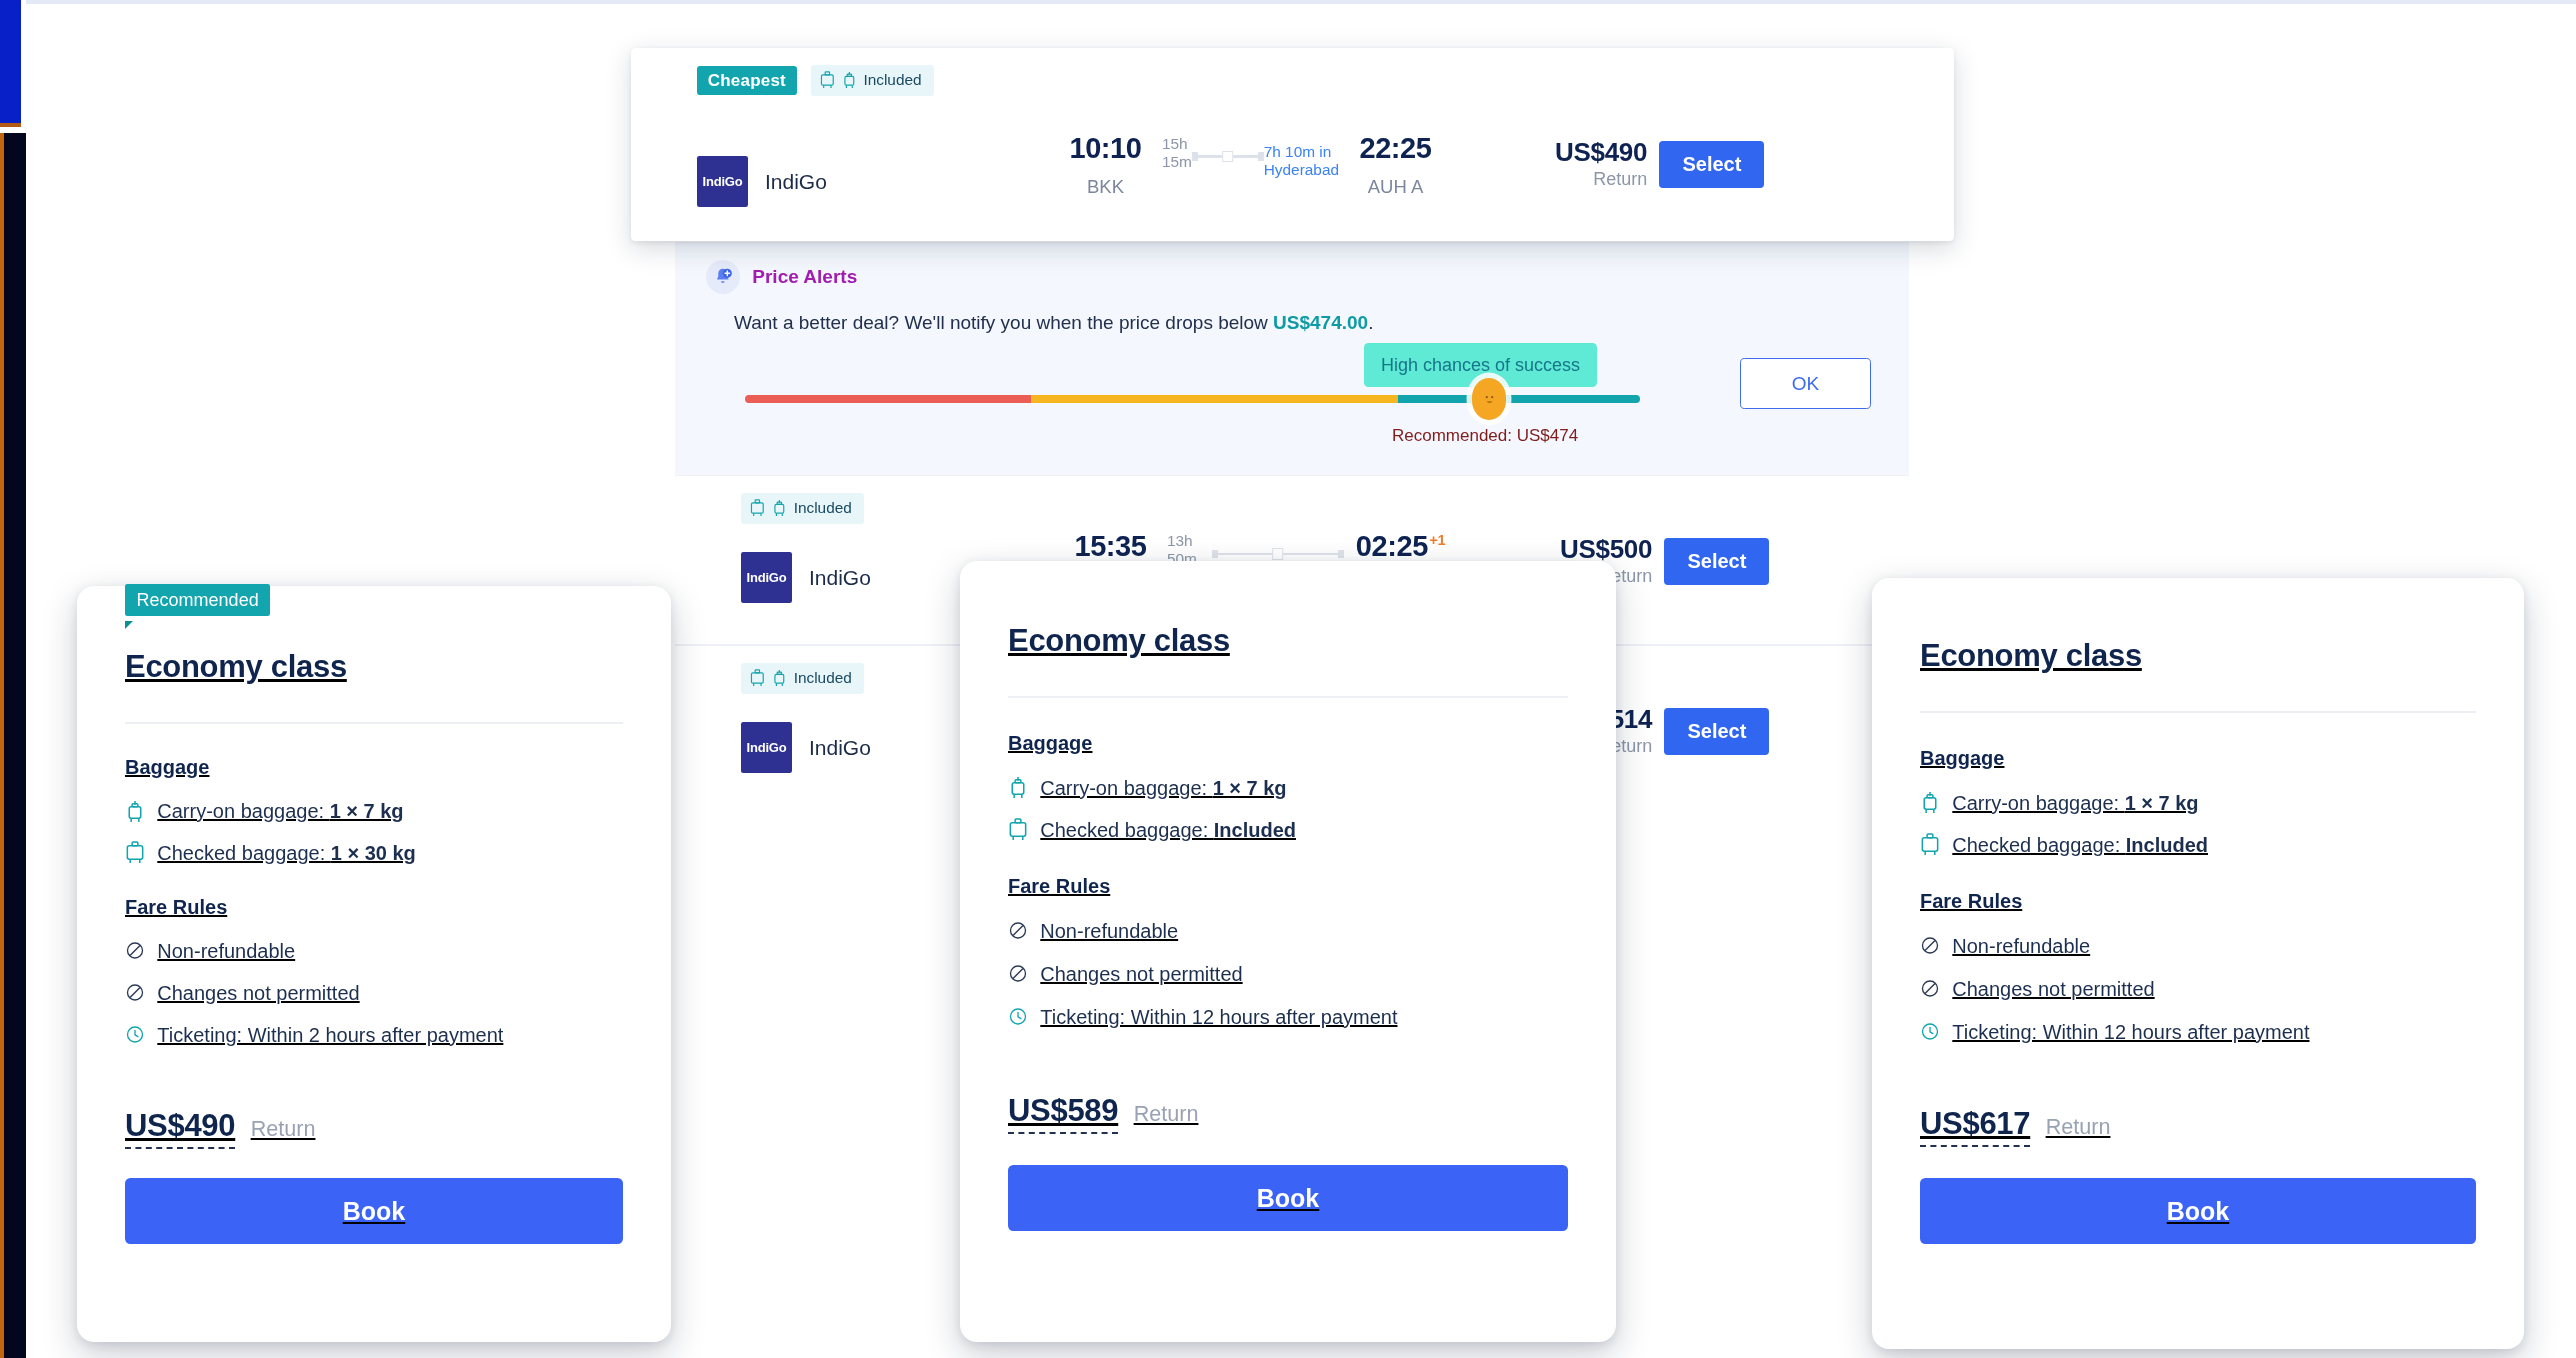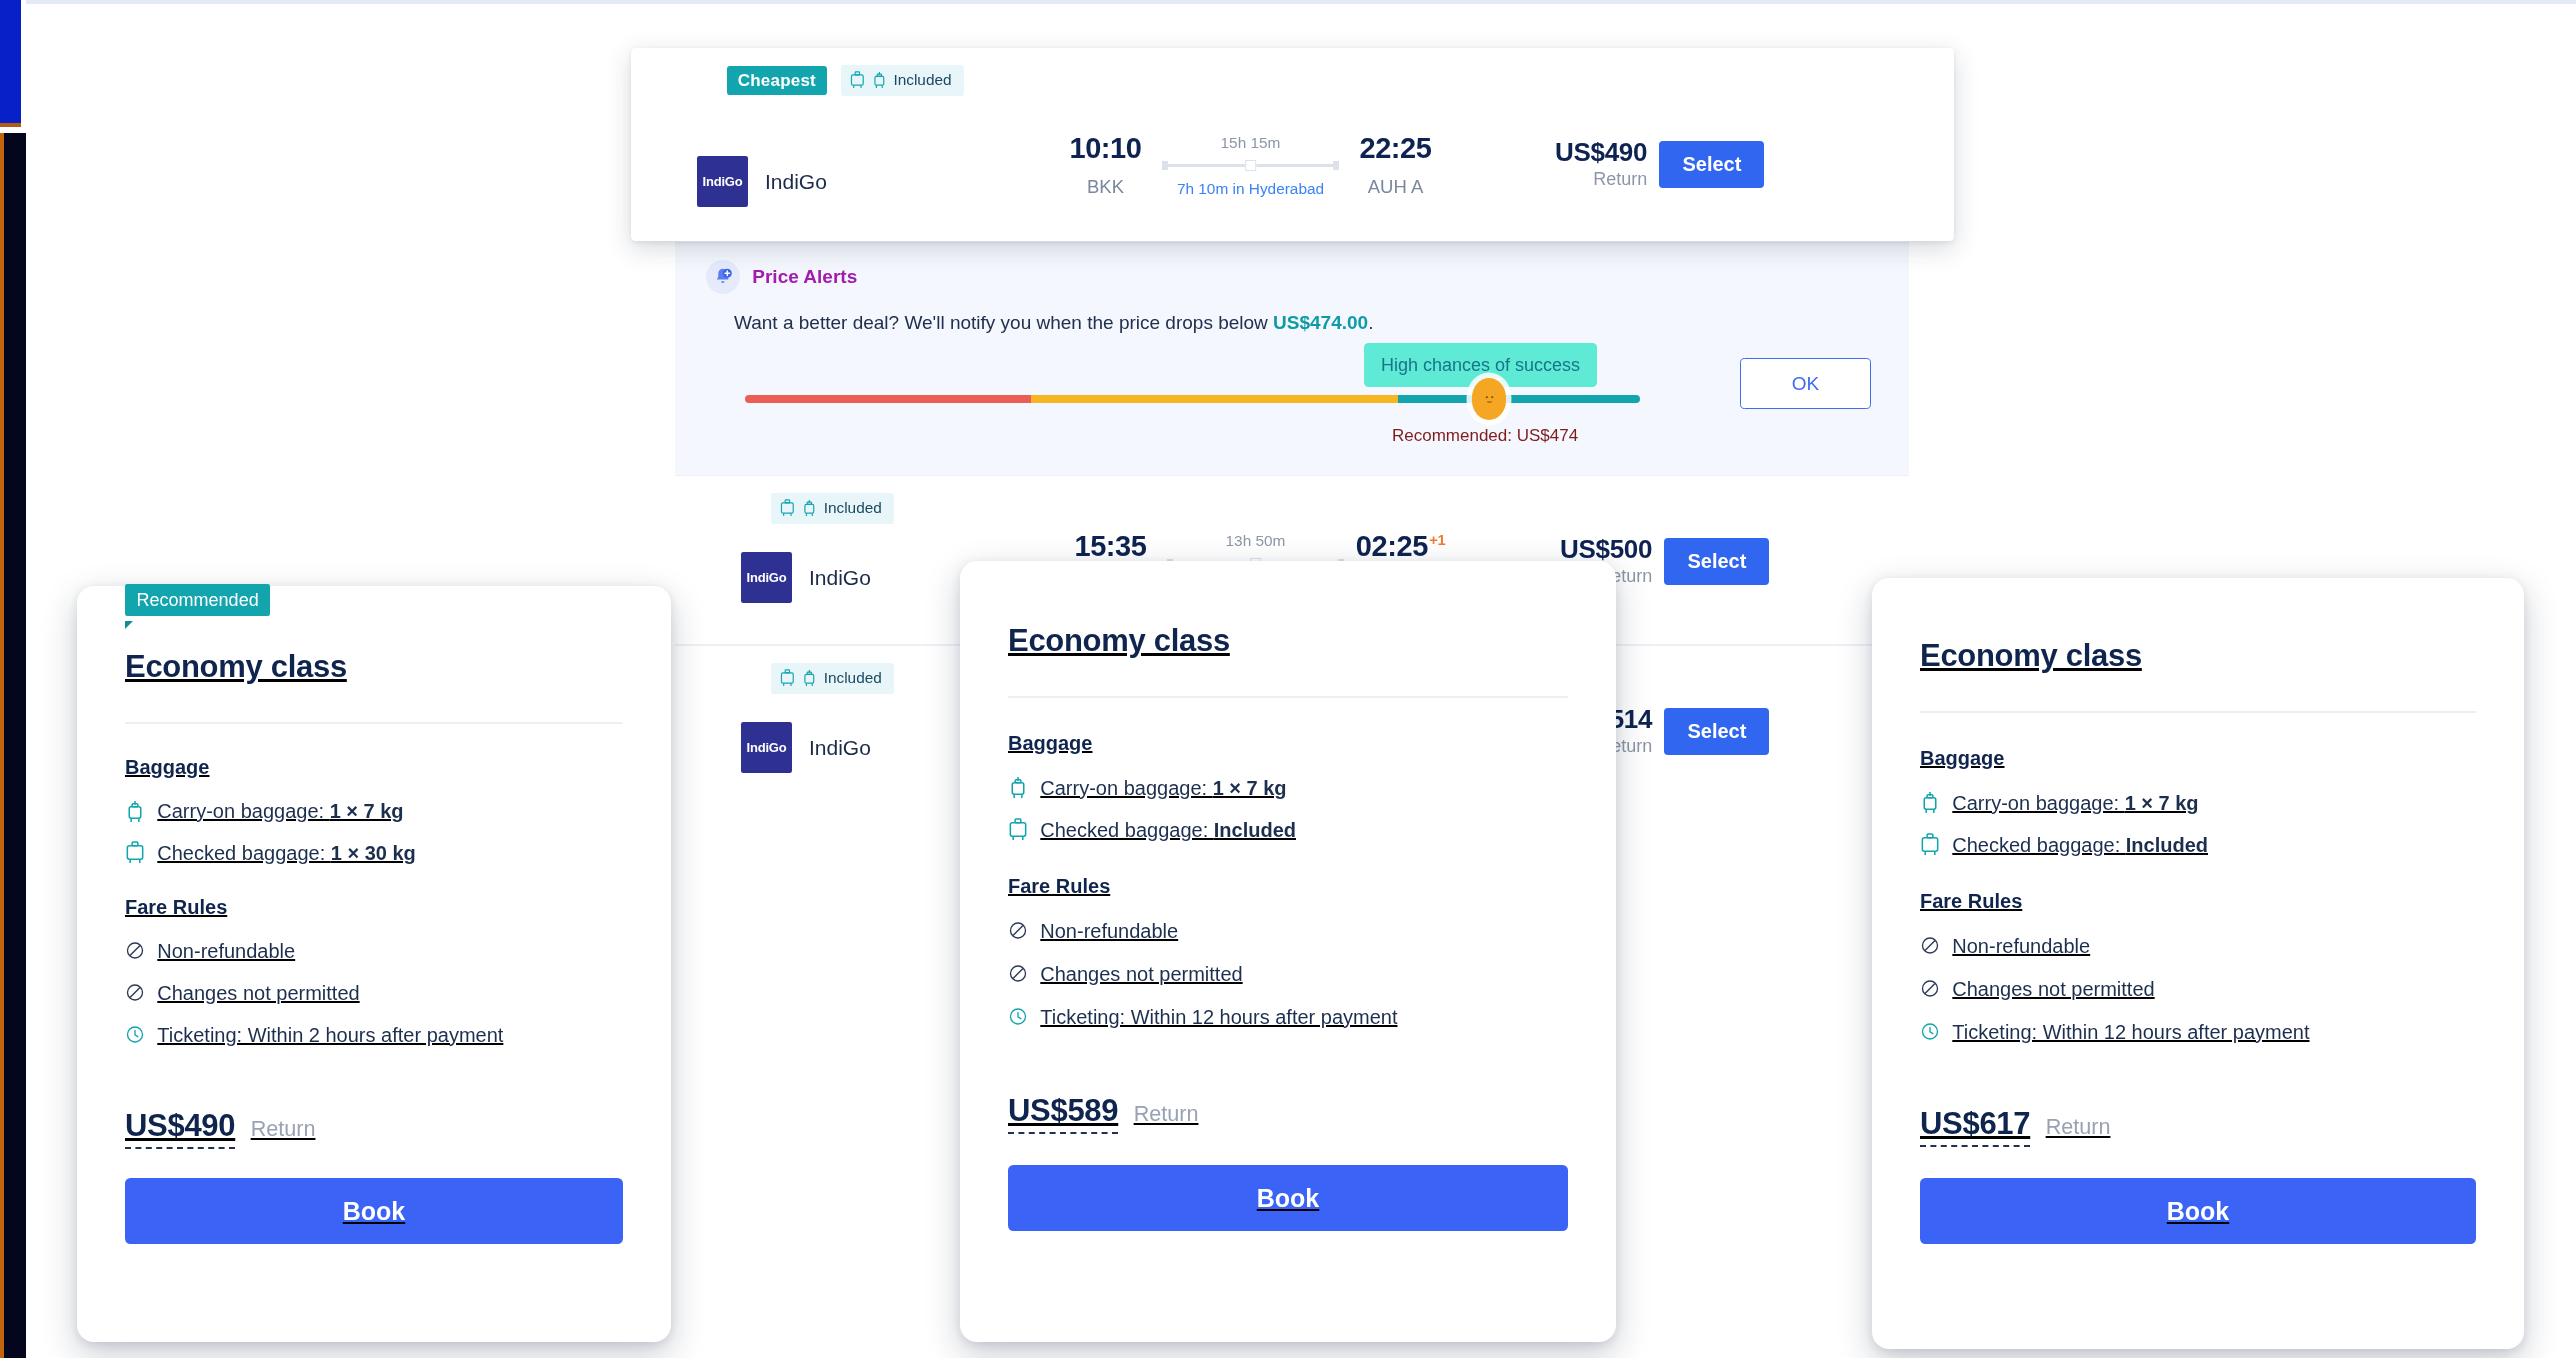--- a/index.html
+++ b/index.html
@@ -23,21 +23,21 @@
   #results-panel{
     position:absolute;left:675px;top:48px;width:1234px;height:756px;
     background:#f6f8fc;border-radius:4.6px;
   }
 
   
   .flight-row{
     position:absolute;left:0;width:1234px;background:#ffffff;
     box-sizing:border-box;
   }
-  .row-badges{position:absolute;left:66px;top:17px;display:flex;align-items:center;gap:14px;margin-left:30px;}
+  .row-badges{position:absolute;left:66px;top:17px;display:flex;align-items:center;gap:14px;}
   .badge-cheapest{
     background:#12a5ad;color:#ffffff;font-size:17px;font-weight:700;
     padding:5.4px 10.8px 6.2px;border-radius:3.1px;line-height:1;letter-spacing:0.2px;
   }
   .badge-included{
     background:#e8f6fa;color:#1a4a62;font-size:15.4px;
     padding:6.2px 12.3px 7px 9.3px;border-radius:3.1px;display:flex;align-items:center;gap:7px;line-height:1;
   }
   .bag-ico{display:inline-block;width:14.7px;height:18px;flex:none;}
   .airline-cell{position:absolute;left:66px;display:flex;align-items:center;gap:17px;}
@@ -46,21 +46,21 @@
     display:flex;align-items:center;justify-content:center;
     color:#ffffff;font-size:13px;font-weight:700;letter-spacing:-0.2px;
   }
   .airline-name{font-size:21px;color:#1c2b4a;font-weight:400;}
 
   .route-cell{position:absolute;display:flex;align-items:flex-start;}
   .rt-time{font-size:29px;font-weight:700;color:#0e2351;line-height:1;letter-spacing:-0.4px;}
   .rt-sup{font-size:14.7px;font-weight:700;color:#ef7b2e;vertical-align:super;margin-left:1.5px;}
   .rt-code{font-size:18.5px;color:#7b879d;margin-top:13px;display:block;text-align:center;}
   .rt-side{display:flex;flex-direction:column;align-items:center;width:85px;}
-  .rt-mid{display:flex;flex-direction:column;align-items:center;width:177px;padding:0 14px;}
+  .rt-mid{display:flex;align-items:center;width:177px;padding:0 14px;}
   .rt-dur{font-size:15.4px;color:#8c96a8;margin-bottom:7px;}
   .rt-line{position:relative;width:100%;height:12.3px;display:flex;align-items:center;}
   .rt-line .bar{position:absolute;left:3.1px;right:3.1px;top:5.4px;height:2.3px;background:#dde2ea;}
   .rt-line .cap{position:absolute;top:2.3px;width:6.2px;height:8.5px;background:#dde2ea;}
   .rt-line .cap.l{left:0;}
   .rt-line .cap.r{right:0;}
   .rt-line .stop{
     position:absolute;left:50%;top:0.8px;transform:translateX(-50%);
     width:11.6px;height:11.6px;background:#ffffff;border:1.5px solid #dde2ea;box-sizing:border-box;
   }

